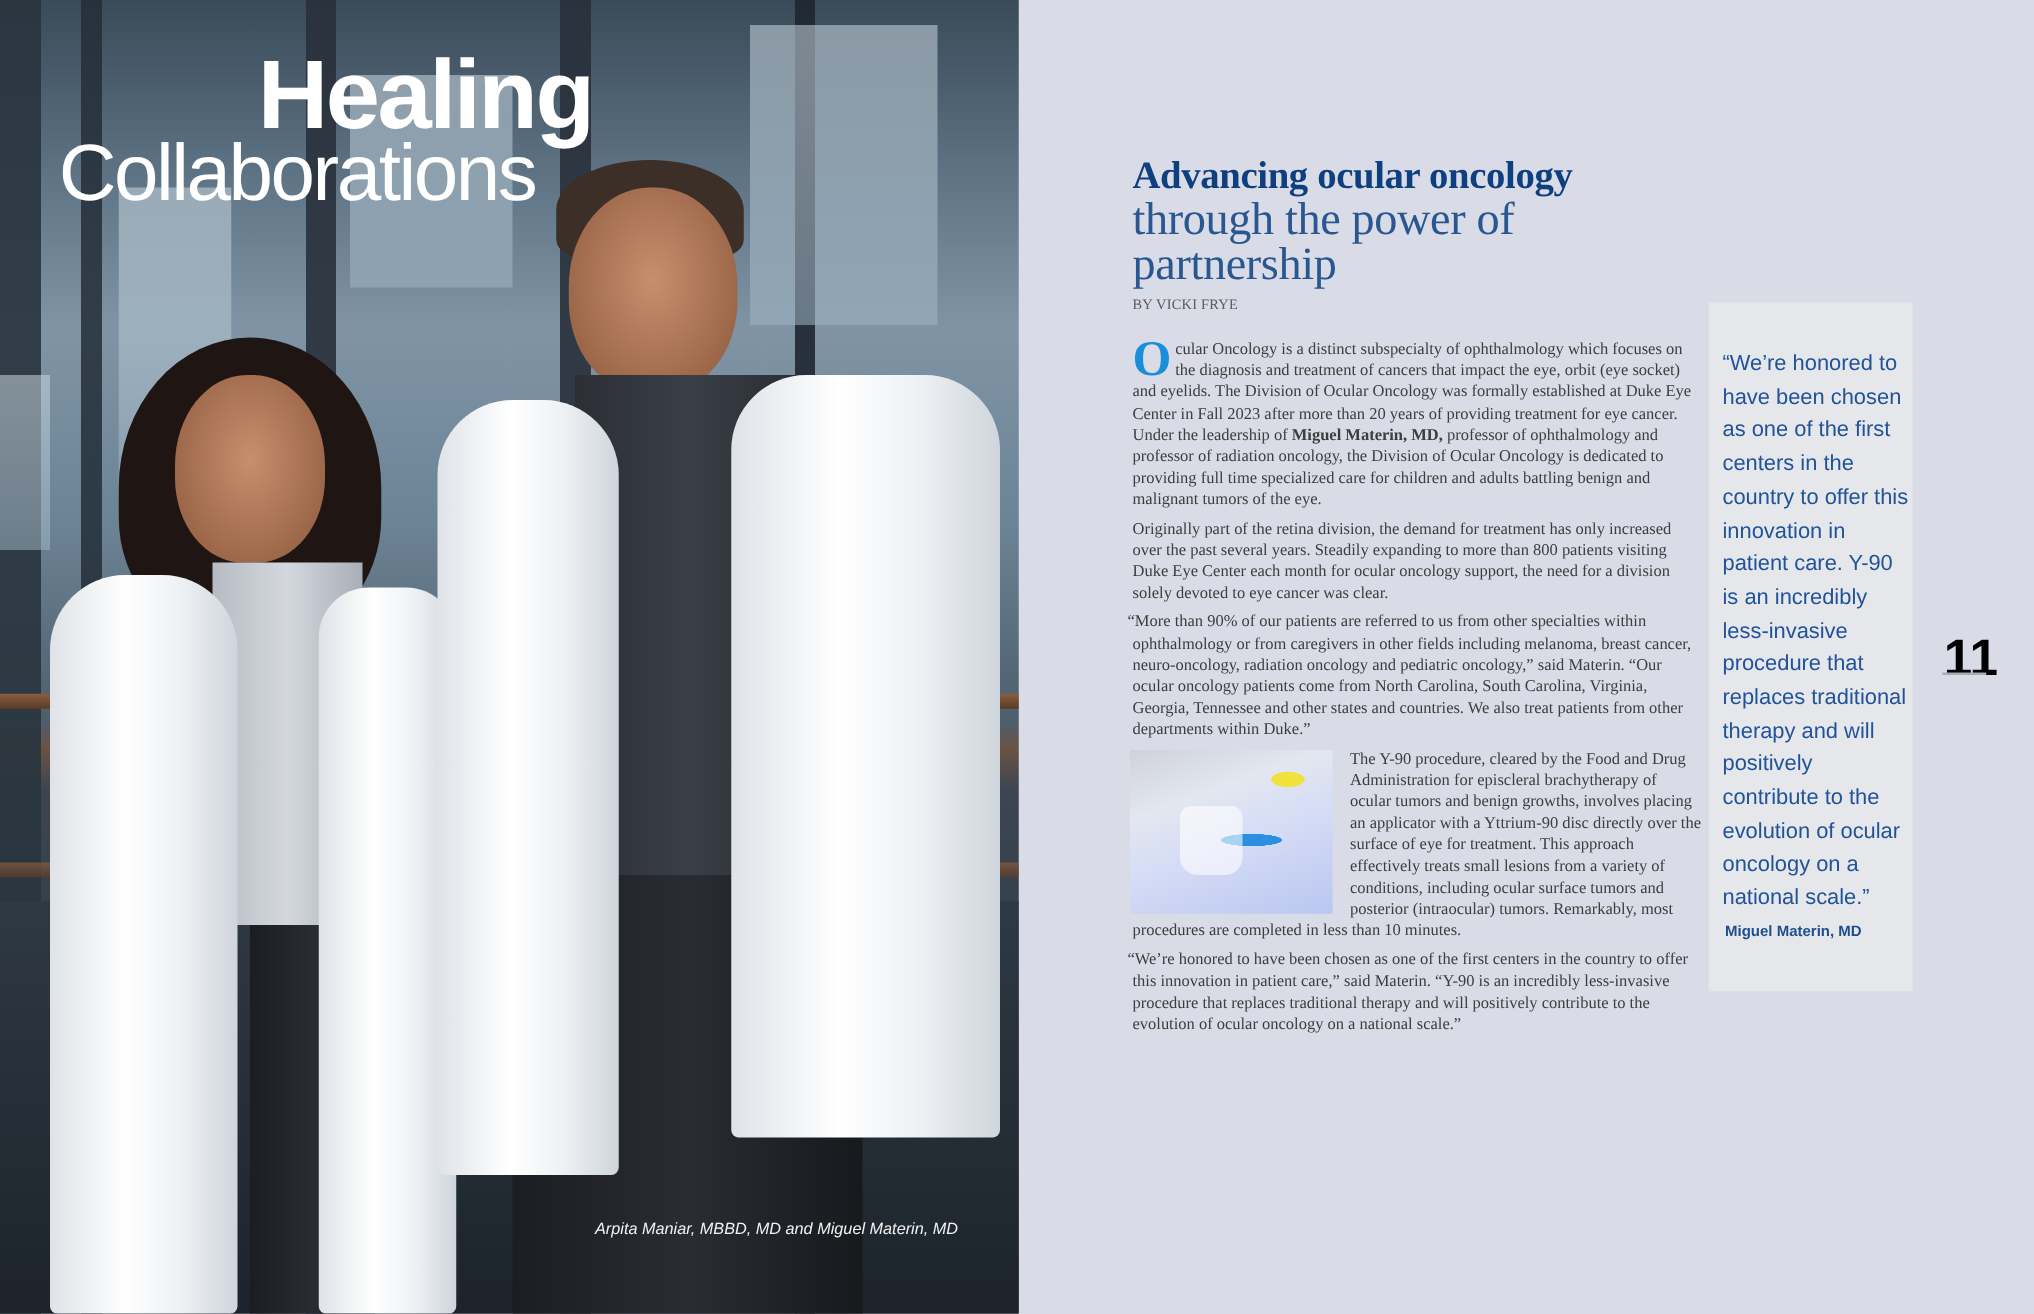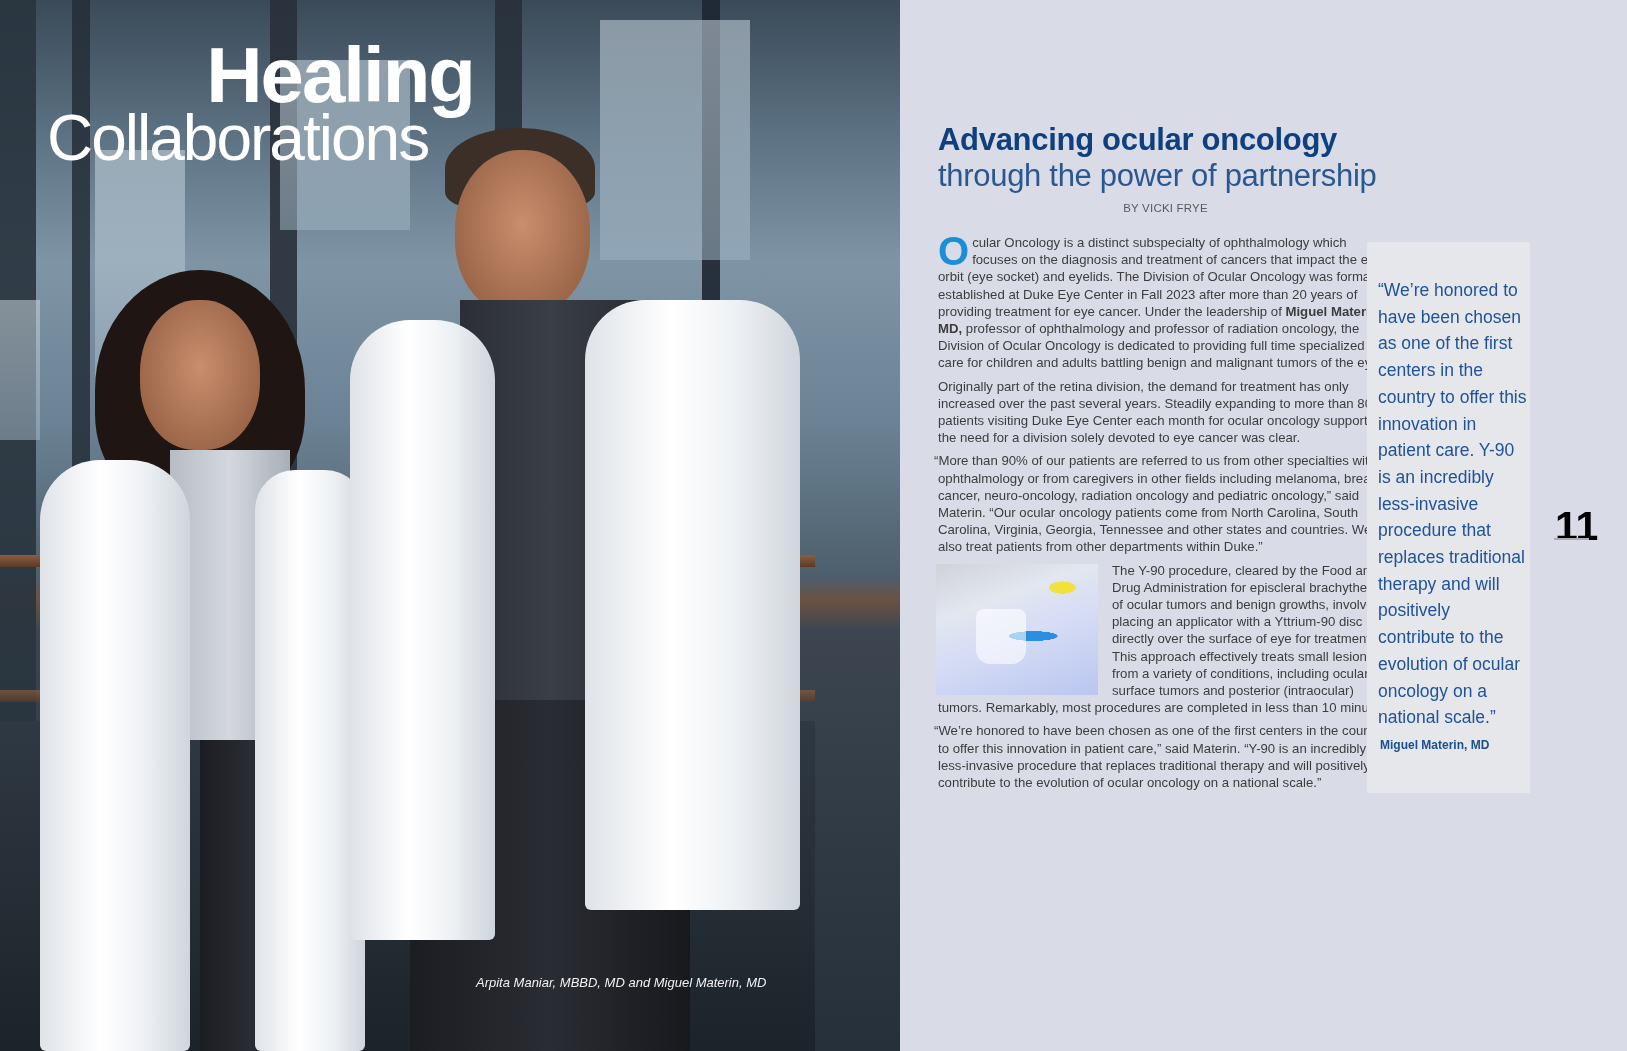--- a/index.html
+++ b/index.html
@@ -1,19 +1,19 @@
 <!DOCTYPE html>
 <html><head>
 <meta charset="utf-8">
 <style>
   html, body { margin:0; padding:0; }
   body { width:1627px; height:1051px; overflow:hidden; background:#d9dce7; position:relative; font-family:"DejaVu Sans", sans-serif; }
 
   
-  .photo-panel { position:absolute; left:0; top:0; width:900px; height:1051px; overflow:hidden;
+  .photo-panel { position:absolute; left:0; top:0; width:815px; height:1051px; overflow:hidden;
     background:
       linear-gradient(90deg, rgba(40,52,62,.9) 0 4%, transparent 4% 8%, rgba(35,45,55,.85) 8% 10%, transparent 10% 30%, rgba(40,48,58,.9) 30% 33%, transparent 33% 55%, rgba(40,48,58,.9) 55% 58%, transparent 58% 78%, rgba(30,38,48,.9) 78% 80%, transparent 80%),
       linear-gradient(180deg, #3a4a58 0%, #5a6f80 12%, #7f95a6 25%, #6c8395 40%, #4d5e6b 55%, #6b5243 57%, #3d4650 60%, #2f3a44 80%, #26303a 100%);
   }
   .photo-panel .window-light { position:absolute; background:linear-gradient(180deg,#c9d6df,#9fb3c2); opacity:.55; }
   .rail { position:absolute; left:0; width:815px; height:12px; background:linear-gradient(180deg,#8a5e3f,#5a3a26); }
   .floor { position:absolute; left:0; bottom:0; width:815px; height:330px; background:linear-gradient(180deg,#2f3943,#1c232a); }
 
   
   .person { position:absolute; }
@@ -23,24 +23,24 @@
   .hair { position:absolute; }
   .pants { position:absolute; background:linear-gradient(90deg,#1b1d22,#2a2c33,#17191d); }
 
   .hero-title { position:absolute; left:0; top:30px; width:480px; color:#fff; }
   .hero-title .w1 { position:absolute; right:6px; top:0; font-family:"Liberation Sans", sans-serif; font-weight:700; font-size:78px; letter-spacing:-2px; line-height:90px; }
   .hero-title .w2 { position:absolute; left:47px; top:68px; font-family:"Liberation Sans", sans-serif; font-weight:300; font-size:64px; letter-spacing:-2px; line-height:80px; }
 
   .caption { position:absolute; left:476px; top:975px; color:#f1f1f1; font-family:"Liberation Sans", sans-serif; font-size:13px;font-style:italic; }
 
   
-  .article { position:absolute; left:938px; top:122px; width:455px; color:#3d3d3d; font-family:Liberation Sans, sans-serif; }
+  .article { position:absolute; left:906px; top:122px; width:455px; color:#3d3d3d; font-family:Liberation Serif, serif; }
   .headline { font-weight:700; font-size:31px; color:#0e3f7e; line-height:36px; letter-spacing:-0.3px; }
-  .subhead { font-size:31px; color:#2a5790; line-height:36px; font-weight:300; letter-spacing:-0.3px; }
-  .byline { text-align:center; font-size:11.5px; color:#5a5a5a; margin-top:8px; letter-spacing:.2px; }
+  .subhead { font-size:37px; color:#2a5790; line-height:36px; font-weight:300; letter-spacing:-0.3px; }
+  .byline { text-align:left; font-size:11.5px; color:#5a5a5a; margin-top:8px; letter-spacing:.2px; }
 
   .body { margin-top:20px; font-size:13.2px; line-height:17.2px; }
   .body p { margin:0 0 6px 0; }
   .dropcap { float:left; font-size:40px; line-height:30px; color:#1a8ed8; font-weight:700; margin:2px 3px 0 0; }
   .section-h { color:#1a8ed8; font-size:16px; margin:14px 0 6px 0; }
   .inset { float:left; width:162px; height:131px; margin:2px 14px 4px -2px;
     background:
       radial-gradient(ellipse 22px 10px at 78% 18%, #f0e23a 60%, transparent 62%),
       radial-gradient(ellipse 40px 8px at 60% 55%, #2a8fe0 60%, transparent 62%),
       linear-gradient(160deg,#cfd2d9 0%,#e3e7f0 30%,#d5dcf5 55%,#b9c6f0 100%);

